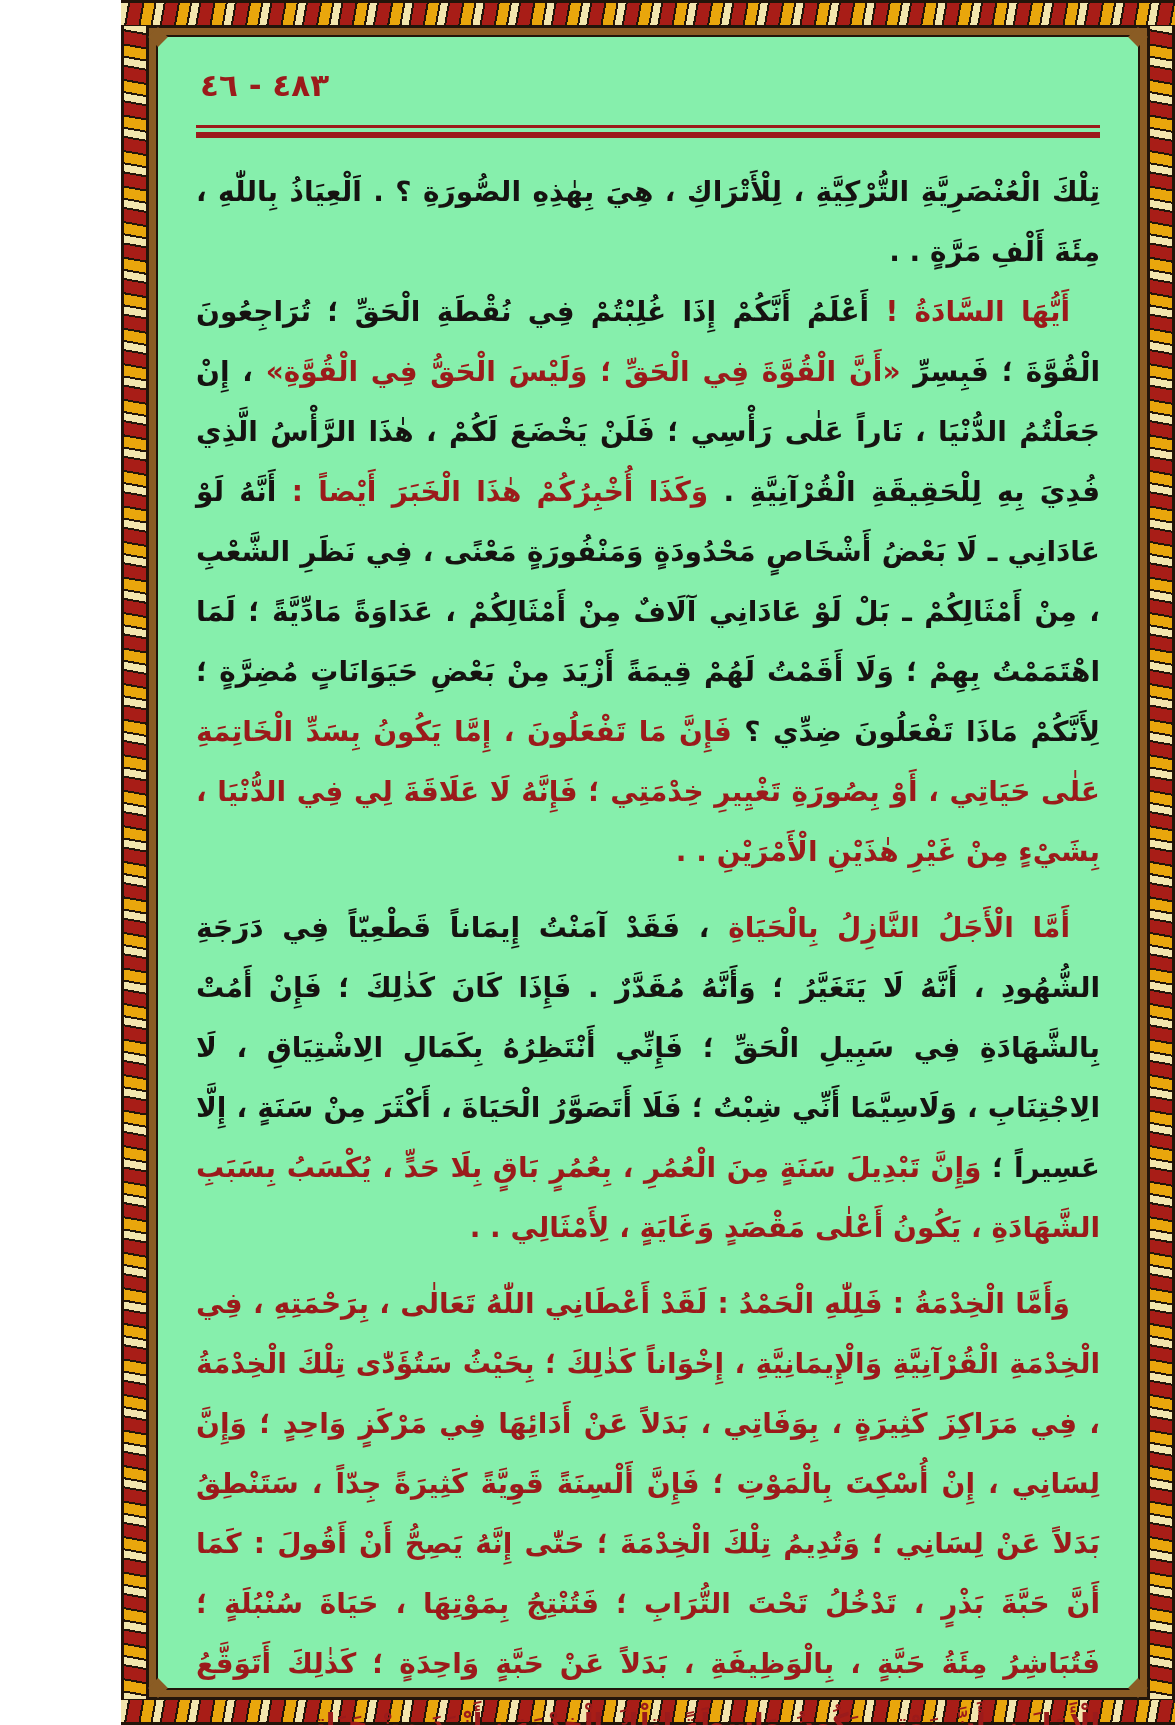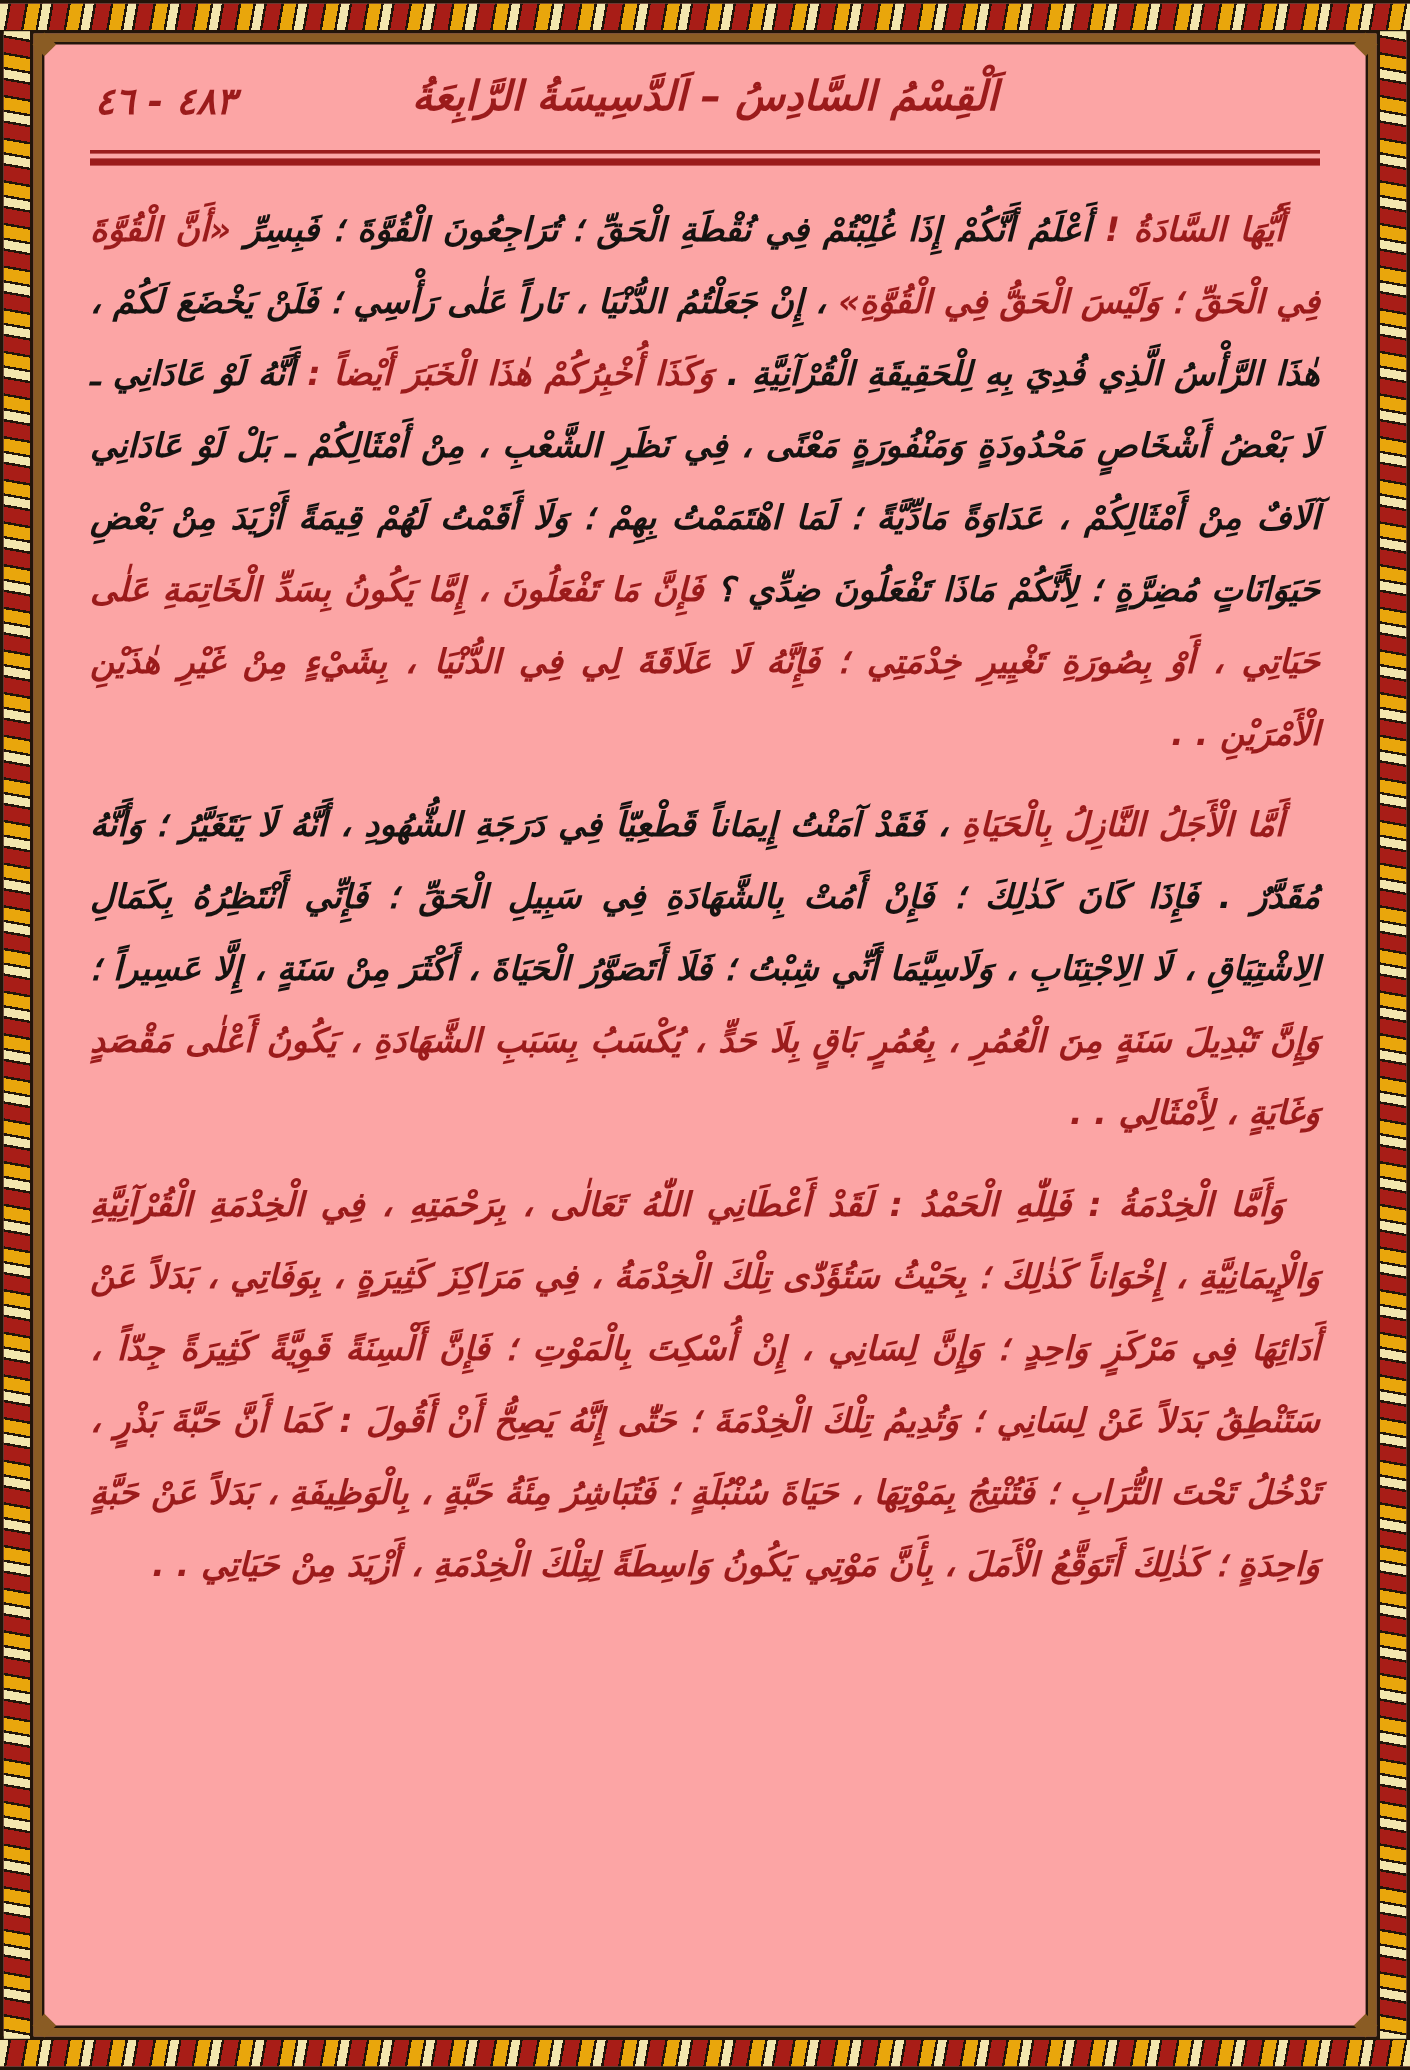--- a/index.html
+++ b/index.html
@@ -1,22 +1,21 @@
 <!DOCTYPE html>
 <html lang="ar" dir="rtl" style="--text_red: #9b1b1b; --text_black: #161311; --border_red: #a81d17; --border_gold: #e9a60c; --border_cream: #f3e6ae; --border_dark: #22150a; --border_brown: #8a5c24;"><head>
 <meta charset="utf-8">
 <style>
   html,body{margin:0;padding:0;background:#ffffff;}
   .page{
     position:relative;
-    width:1175px;height:1725px;
-    background:#fca5a5;
+    width:1054px;height:1725px;
+    background:#86efac;
     overflow:hidden;
     font-family:"DejaVu Sans", sans-serif;
-    font-style:italic;
   }
   
   .b-top,.b-bottom{
     position:absolute;left:0;right:0;height:22px;
     background-image:repeating-linear-gradient(100deg,
       var(--border_cream,#f3e6ae) 0 7px,
       var(--border_dark,#22150a) 7px 9px,
       var(--border_red,#a81d17) 9px 21px,
       var(--border_dark,#22150a) 21px 23px,
       var(--border_gold,#e9a60c) 23px 33px,
@@ -110,31 +109,33 @@
     <span class="corner tl"></span>
     <span class="corner tr"></span>
     <span class="corner bl"></span>
     <span class="corner br"></span>
   </div>
 
   <div class="content">
 
     <div class="header-line">
       <span class="page-num">٤٨٣ - ٤٦</span>
-      <span class="page-title">اَلْقِسْمُ السَّادِسُ – اَلدَّسِيسَةُ الرَّابِعَةُ</span>
     </div>
 
     <div class="rule">
       <div class="rule-thin"></div>
       <div class="rule-gap"></div>
       <div class="rule-thick"></div>
     </div>
 
     <div class="body-text">
 
+      <p class="first">
+        <span class="black">تِلْكَ الْعُنْصَرِيَّةِ التُّرْكِيَّةِ ، لِلْأَتْرَاكِ ، هِيَ بِهٰذِهِ الصُّورَةِ ؟ . اَلْعِيَاذُ بِاللّٰهِ ، مِئَةَ أَلْفِ مَرَّةٍ . .</span>
+      </p>
 
       <p>
         <span class="red">أَيُّهَا السَّادَةُ ! </span><span class="black">أَعْلَمُ أَنَّكُمْ إِذَا غُلِبْتُمْ فِي نُقْطَةِ الْحَقِّ ؛ تُرَاجِعُونَ الْقُوَّةَ ؛ فَبِسِرِّ </span><span class="red">«أَنَّ الْقُوَّةَ فِي الْحَقِّ ؛ وَلَيْسَ الْحَقُّ فِي الْقُوَّةِ» </span><span class="black">، إِنْ جَعَلْتُمُ الدُّنْيَا ، نَاراً عَلٰى رَأْسِي ؛ فَلَنْ يَخْضَعَ لَكُمْ ، هٰذَا الرَّأْسُ الَّذِي فُدِيَ بِهِ لِلْحَقِيقَةِ الْقُرْآنِيَّةِ . </span><span class="red">وَكَذَا أُخْبِرُكُمْ هٰذَا الْخَبَرَ أَيْضاً : </span><span class="black">أَنَّهُ لَوْ عَادَانِي ـ لَا بَعْضُ أَشْخَاصٍ مَحْدُودَةٍ وَمَنْفُورَةٍ مَعْنًى ، فِي نَظَرِ الشَّعْبِ ، مِنْ أَمْثَالِكُمْ ـ بَلْ لَوْ عَادَانِي آلَافٌ مِنْ أَمْثَالِكُمْ ، عَدَاوَةً مَادِّيَّةً ؛ لَمَا اهْتَمَمْتُ بِهِمْ ؛ وَلَا أَقَمْتُ لَهُمْ قِيمَةً أَزْيَدَ مِنْ بَعْضِ حَيَوَانَاتٍ مُضِرَّةٍ ؛ لِأَنَّكُمْ مَاذَا تَفْعَلُونَ ضِدِّي ؟ </span><span class="red">فَإِنَّ مَا تَفْعَلُونَ ، إِمَّا يَكُونُ بِسَدِّ الْخَاتِمَةِ عَلٰى حَيَاتِي ، أَوْ بِصُورَةِ تَغْيِيرِ خِدْمَتِي ؛ فَإِنَّهُ لَا عَلَاقَةَ لِي فِي الدُّنْيَا ، بِشَيْءٍ مِنْ غَيْرِ هٰذَيْنِ الْأَمْرَيْنِ . .</span>
       </p>
 
       <p>
         <span class="red">أَمَّا الْأَجَلُ النَّازِلُ بِالْحَيَاةِ </span><span class="black">، فَقَدْ آمَنْتُ إِيمَاناً قَطْعِيّاً فِي دَرَجَةِ الشُّهُودِ ، أَنَّهُ لَا يَتَغَيَّرُ ؛ وَأَنَّهُ مُقَدَّرٌ . فَإِذَا كَانَ كَذٰلِكَ ؛ فَإِنْ أَمُتْ بِالشَّهَادَةِ فِي سَبِيلِ الْحَقِّ ؛ فَإِنِّي أَنْتَظِرُهُ بِكَمَالِ الِاشْتِيَاقِ ، لَا الِاجْتِنَابِ ، وَلَاسِيَّمَا أَنِّي شِبْتُ ؛ فَلَا أَتَصَوَّرُ الْحَيَاةَ ، أَكْثَرَ مِنْ سَنَةٍ ، إِلَّا عَسِيراً ؛ </span><span class="red">وَإِنَّ تَبْدِيلَ سَنَةٍ مِنَ الْعُمُرِ ، بِعُمُرٍ بَاقٍ بِلَا حَدٍّ ، يُكْسَبُ بِسَبَبِ الشَّهَادَةِ ، يَكُونُ أَعْلٰى مَقْصَدٍ وَغَايَةٍ ، لِأَمْثَالِي . .</span>
       </p>
 
       <p>

